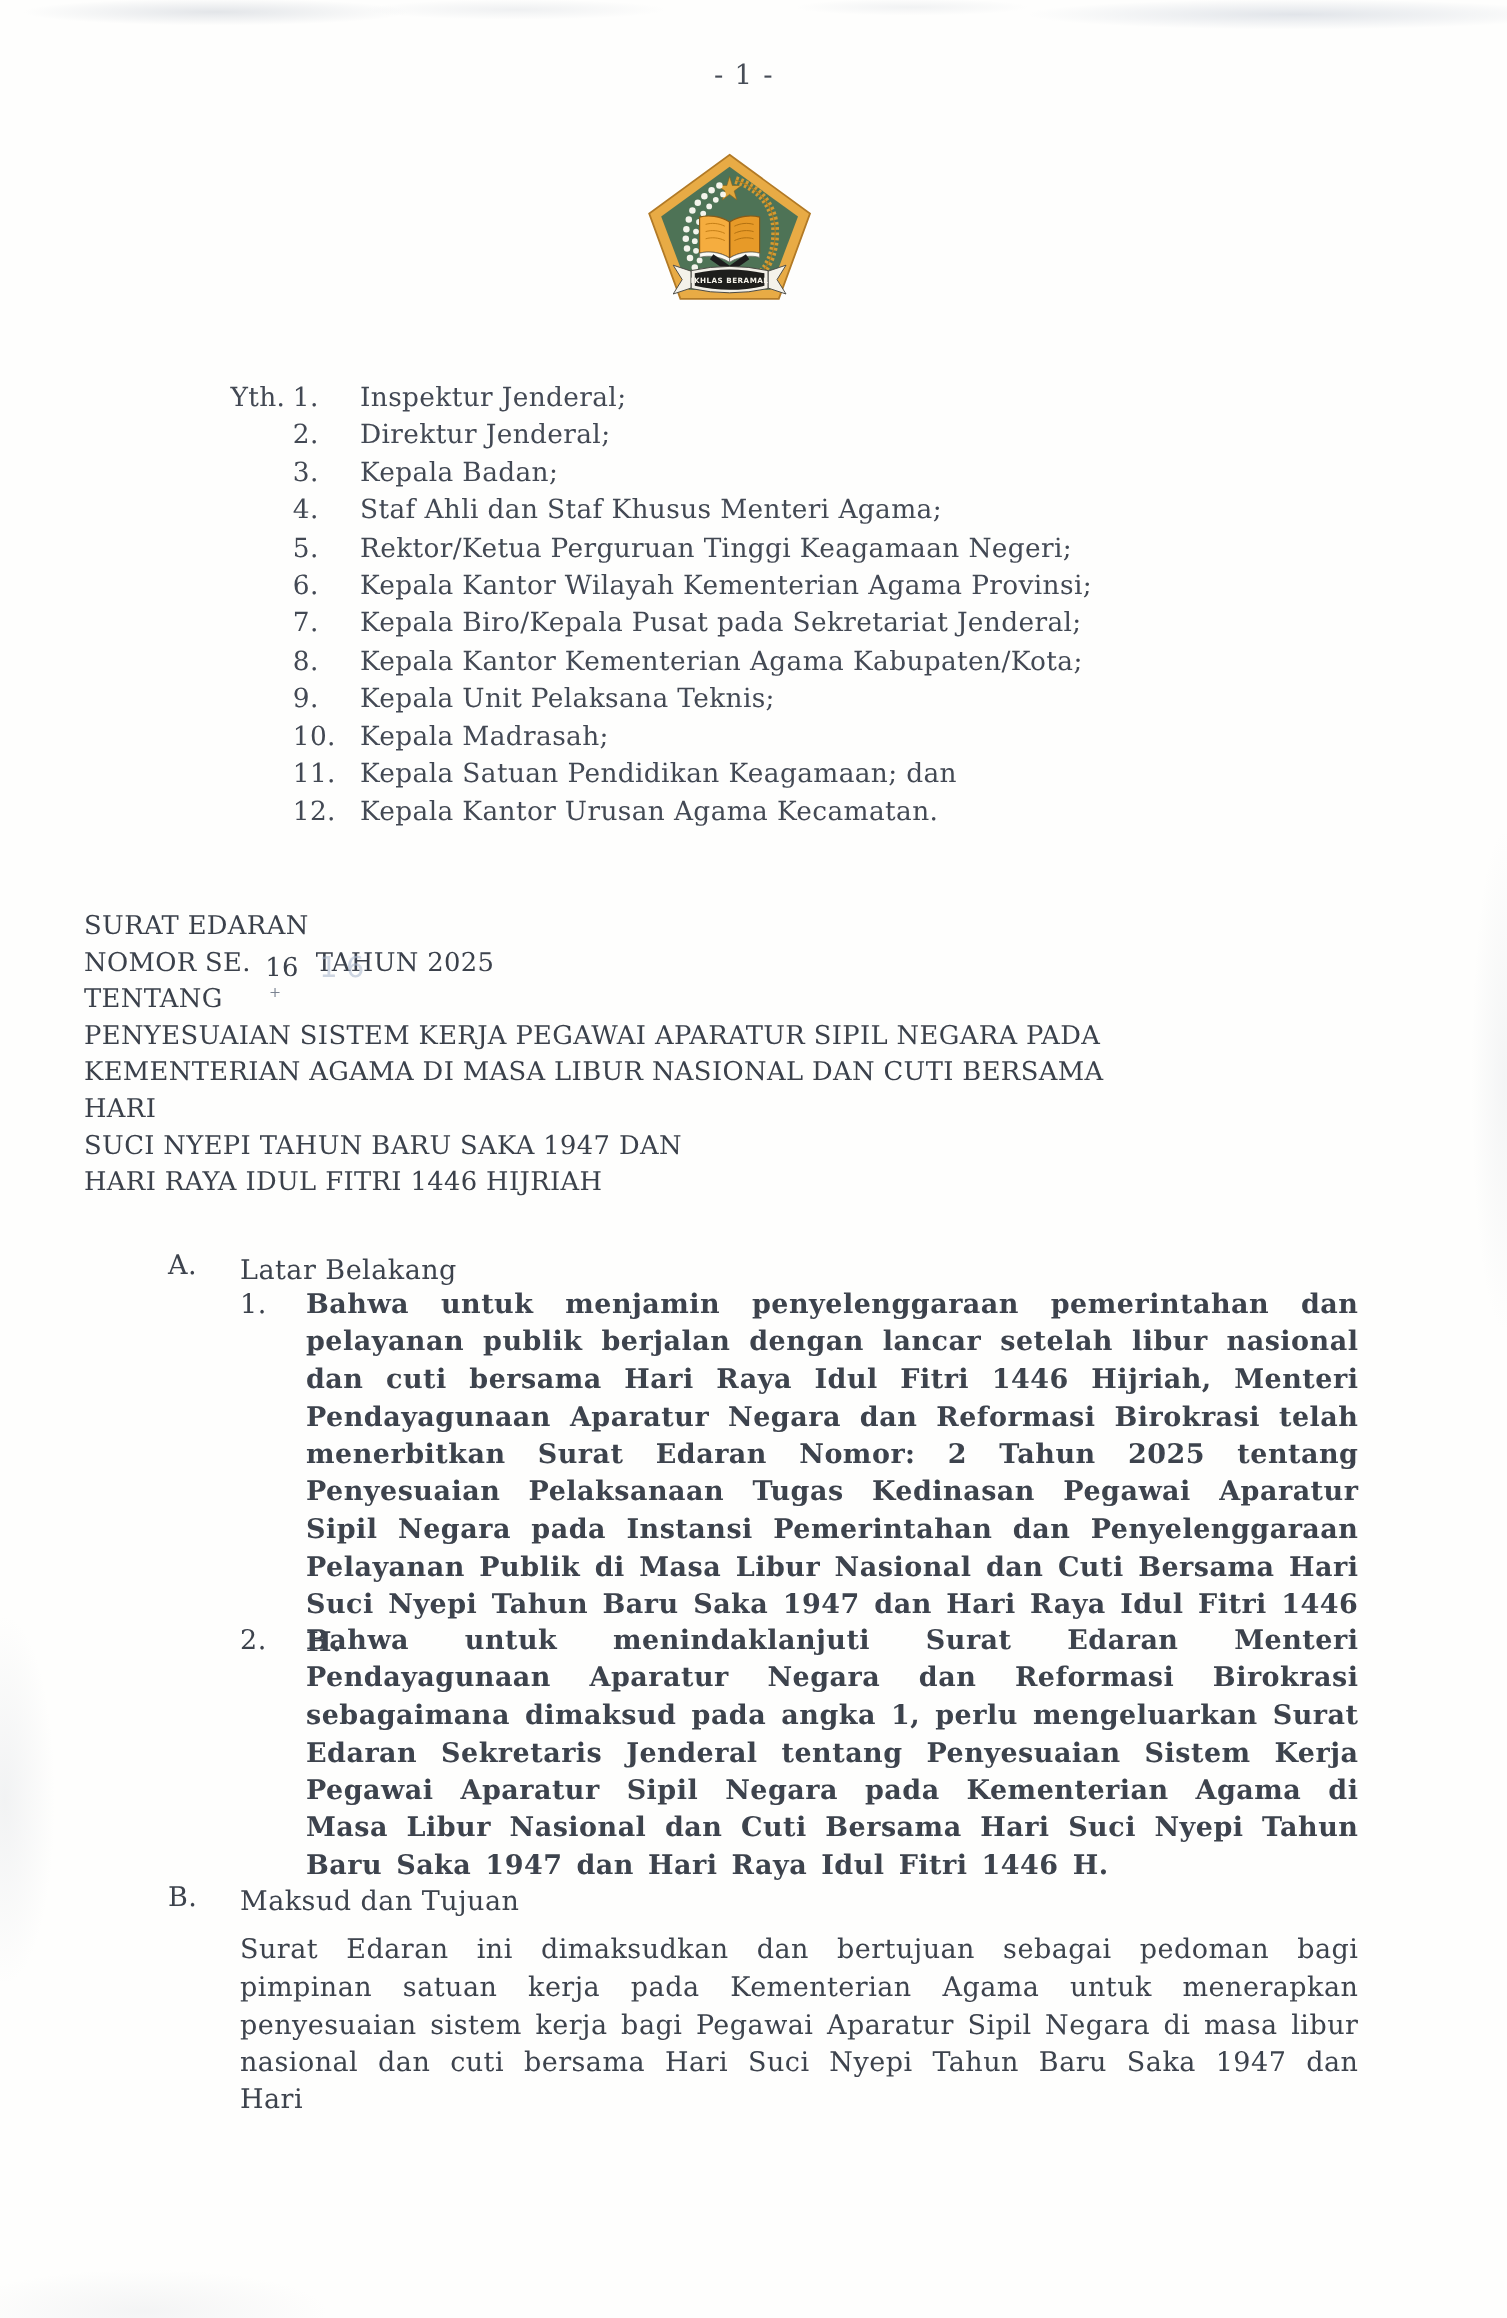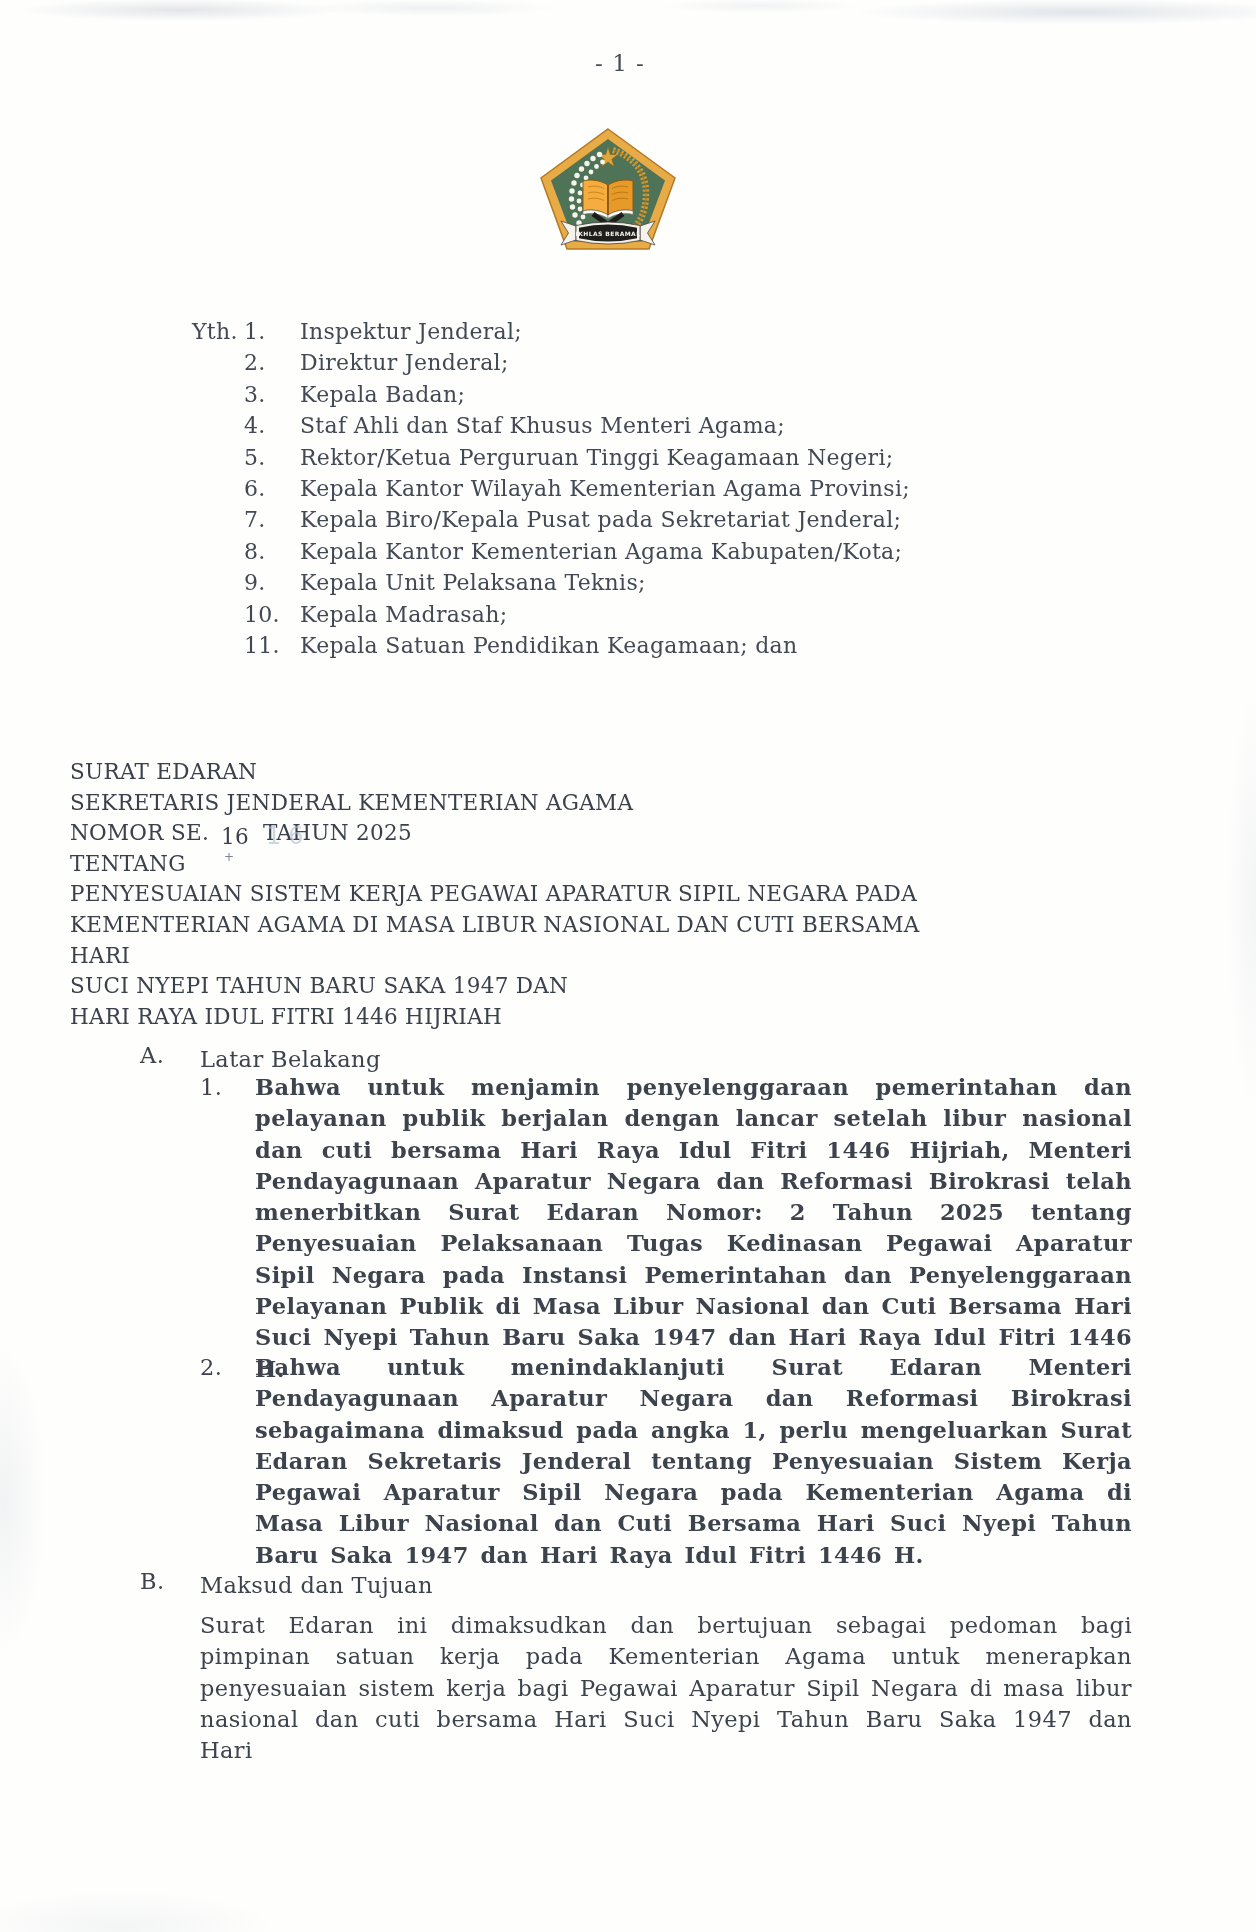--- a/index.html
+++ b/index.html
@@ -176,26 +176,29 @@
           <span class="addr-text">Kepala Unit Pelaksana Teknis;</span>
         </li>
       <li class="addr-row">
           <span class="addr-num">10.</span>
           <span class="addr-text">Kepala Madrasah;</span>
         </li>
       <li class="addr-row">
           <span class="addr-num">11.</span>
           <span class="addr-text">Kepala Satuan Pendidikan Keagamaan; dan</span>
         </li>
+      <li class="addr-row">
+          <span class="addr-num">12.</span>
+          <span class="addr-text">Kepala Kantor Urusan Agama Kecamatan.</span>
+        </li>
     </ol>
   </div>
 
   <div class="title-block">
     <div>SURAT EDARAN</div>
-    <div>SEKRETARIS JENDERAL KEMENTERIAN AGAMA</div>
     <div class="nomor-line">
       <span class="ghost">16</span><span>NOMOR SE.</span><span class="nomor-val"><span>16</span><span class="nomor-artifact">+</span></span><span>TAHUN 2025</span>
     </div>
     <div>TENTANG</div>
     <div>PENYESUAIAN SISTEM KERJA PEGAWAI APARATUR SIPIL NEGARA PADA</div>
     <div>KEMENTERIAN AGAMA DI MASA LIBUR NASIONAL DAN CUTI BERSAMA HARI</div>
     <div>SUCI NYEPI TAHUN BARU SAKA 1947 DAN</div>
     <div>HARI RAYA IDUL FITRI 1446 HIJRIAH</div>
   </div>
 

